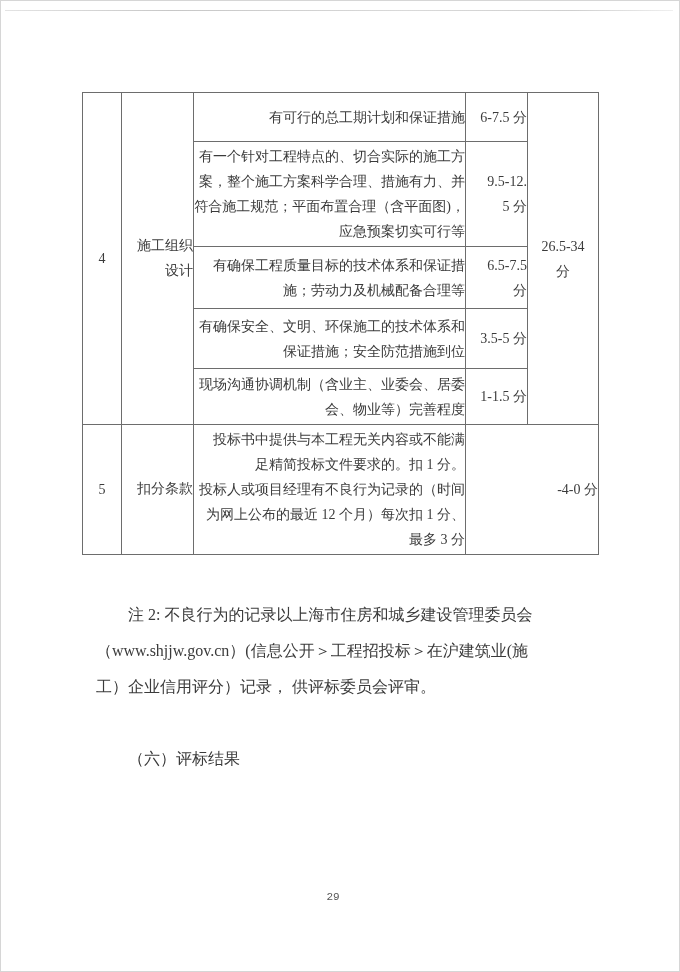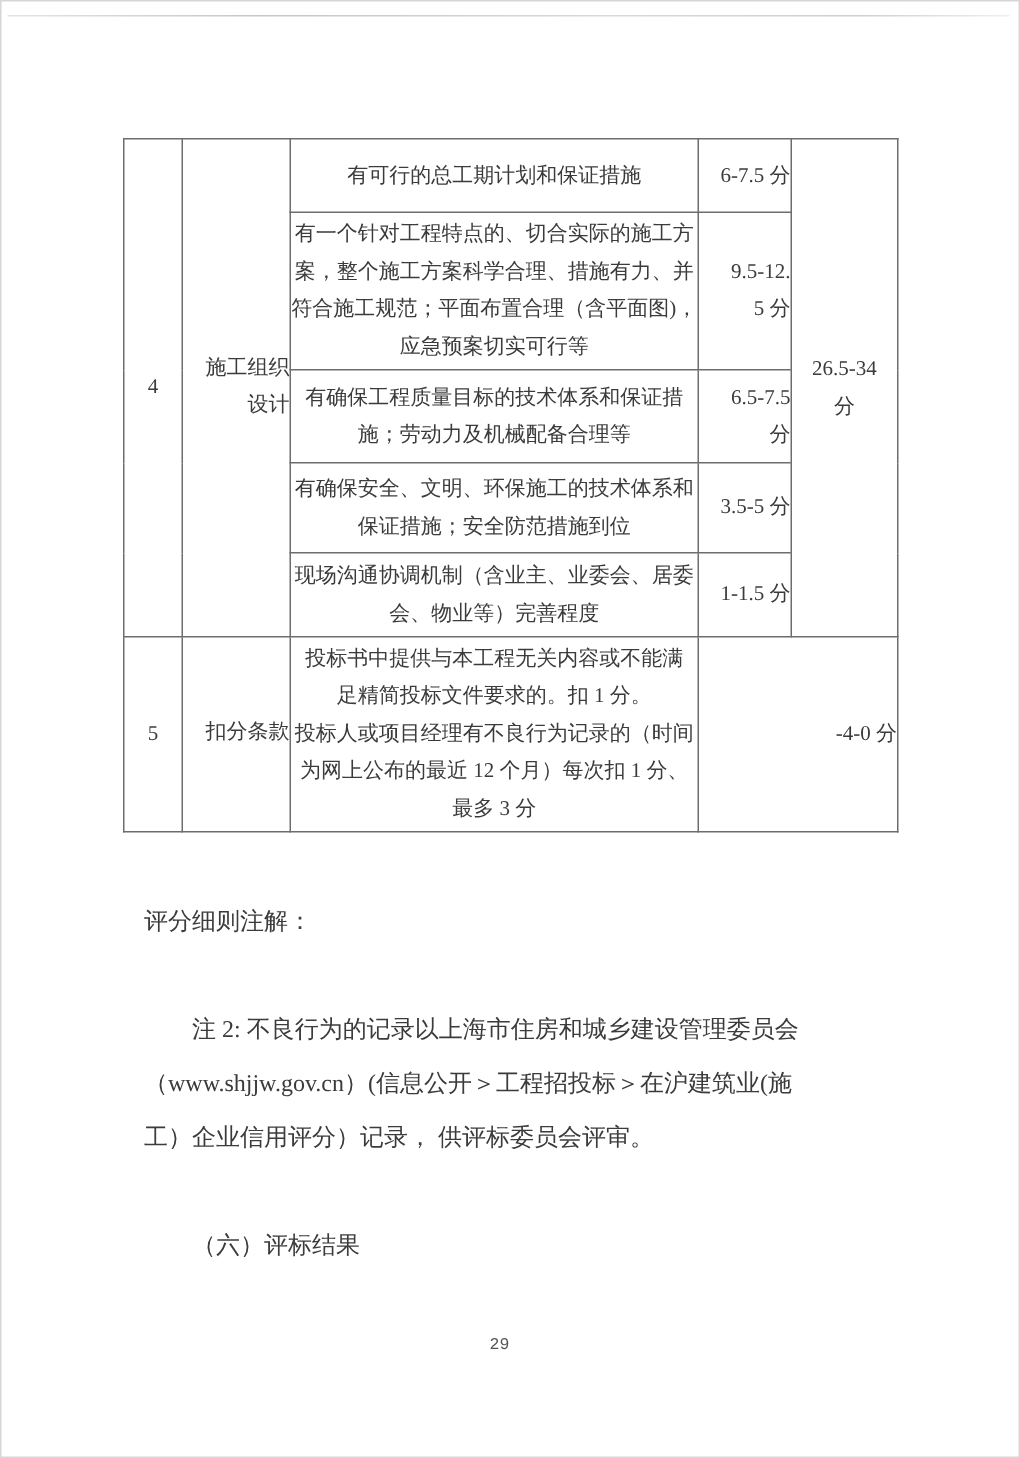--- a/index.html
+++ b/index.html
@@ -40,21 +40,21 @@
     border: 1px solid #6d6d6d;
     font-size: 14px;
     line-height: 25px;
     vertical-align: middle;
     white-space: pre-line;
     padding: 0;
     overflow: hidden;
   }
   .td-no    { text-align: center; }
   .td-cat   { text-align: right; line-height: 24px; font-family: Liberation Mono, monospace; }
-  .td-crit  { text-align: center; padding: 3px 6px 3px 12px; }
+  .td-crit  { text-align: right; padding: 3px 6px 3px 12px; }
   .td-score { text-align: right; line-height: 22px; }
   .td-total { text-align: center; line-height: 24px; }
   
   .notes {
     position: absolute;
     left: 95px;
     top: 560px;
     width: 494px;
     font-size: 16px;
     line-height: 36px;
@@ -130,21 +130,20 @@
 足精简投标文件要求的。扣 1 分。
 投标人或项目经理有不良行为记录的（时间
 为网上公布的最近 12 个月）每次扣 1 分、
 最多 3 分</td>
         <td class="td-score" colspan="2">-4-0 分</td>
       </tr>
     </tbody>
   </table>
 
   <div class="notes">
-    <p>评分细则注解：</p>
     <p class="indent">注 2: 不良行为的记录以上海市住房和城乡建设管理委员会
 （www.shjjw.gov.cn）(信息公开＞工程招投标＞在沪建筑业(施
 工）企业信用评分）记录， 供评标委员会评审。</p>
     <p class="indent">（六）评标结果</p>
     
   </div>
 
   <div class="page-num">29</div>
 
 </div>

